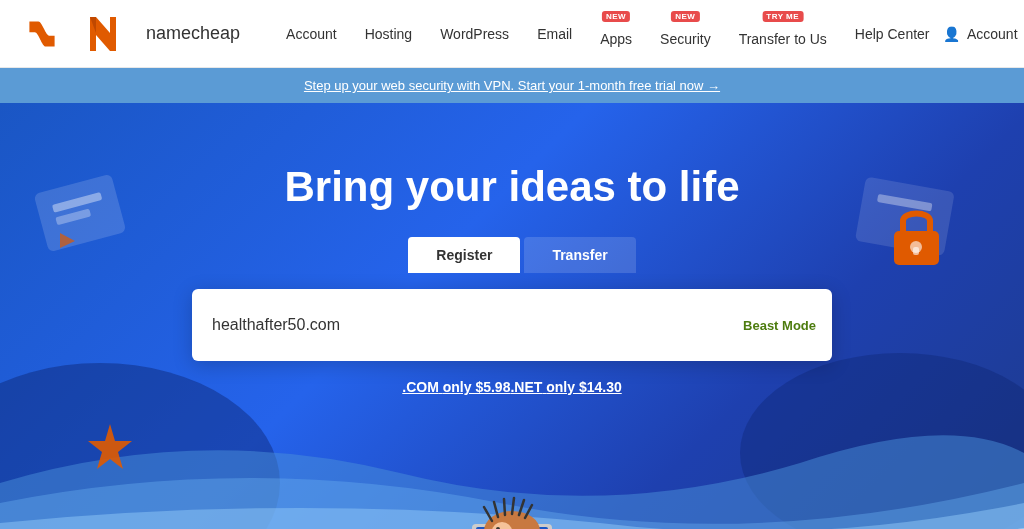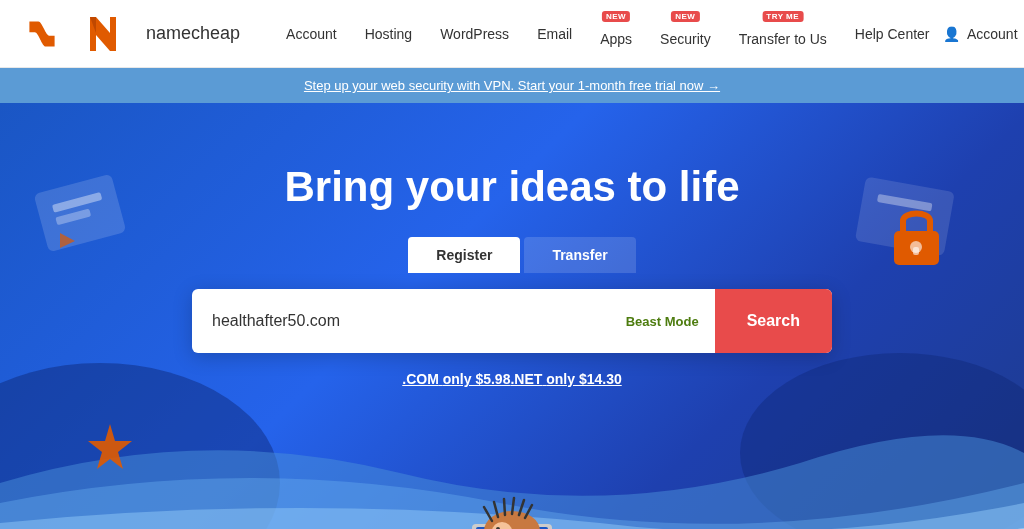--- a/index.html
+++ b/index.html
@@ -144,21 +144,21 @@
       color: #fff;
     }
 
     
     .search-box {
       display: flex;
       align-items: center;
       background: #fff;
       border-radius: 6px;
       width: 640px;
-      height: 64px;
+      height: 72px;
       position: relative;
       z-index: 2;
       box-shadow: 0 4px 20px rgba(0,0,0,0.2);
       overflow: hidden;
     }
     .search-input {
       flex: 1;
       border: none;
       outline: none;
       font-size: 16px;
@@ -349,21 +349,20 @@
   <h1 class="hero-title">Bring your ideas to life</h1>
 
   <div class="search-tabs">
     <button class="tab-btn active">Register</button>
     <button class="tab-btn inactive">Transfer</button>
   </div>
 
   <div class="search-box">
     <input class="search-input" type="text" value="healthafter50.com" style="">
     <button class="beast-mode-btn">Beast Mode</button>
-    <button class="search-btn">Search</button>
   </div>
 
   <div class="price-links">
     <span class="price-link">
       <span style="font-weight:700;">.COM</span>
       <span>only $5.98</span>
     </span>
     <span class="price-link">
       <span style="font-weight:700;">.NET</span>
       <span>only $14.30</span>

